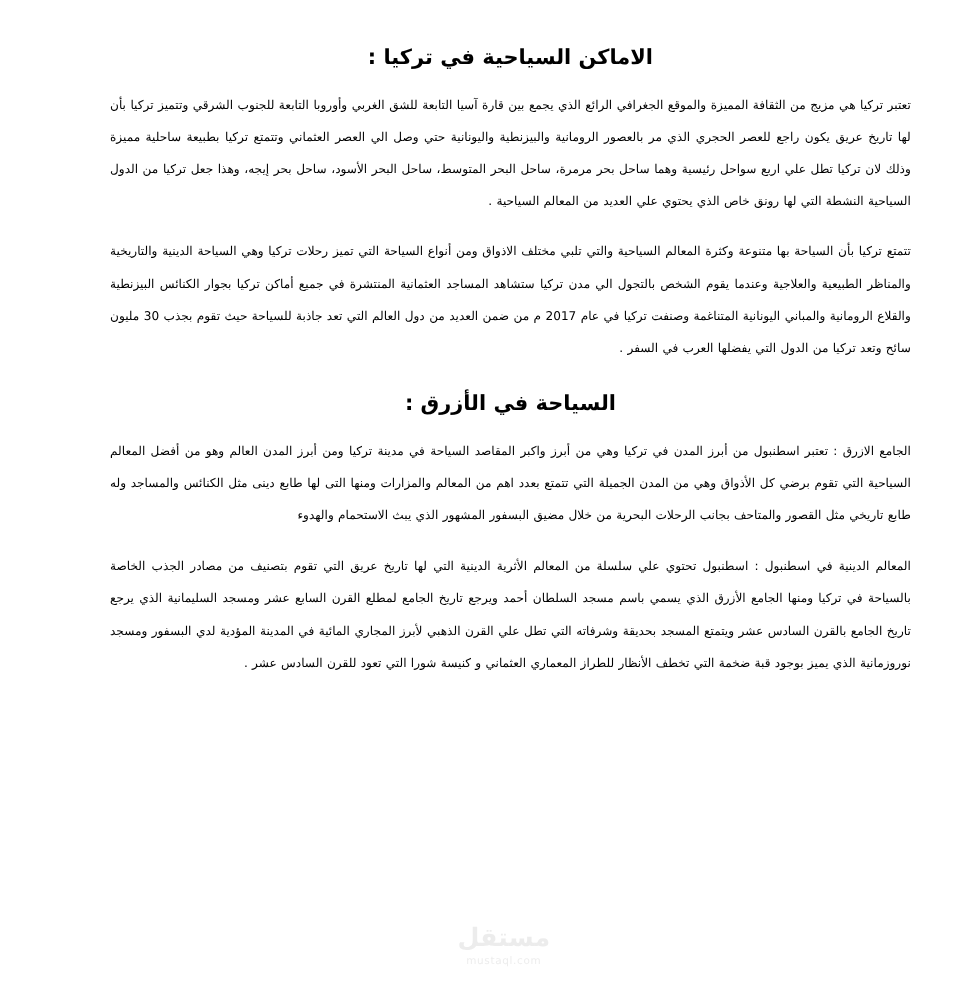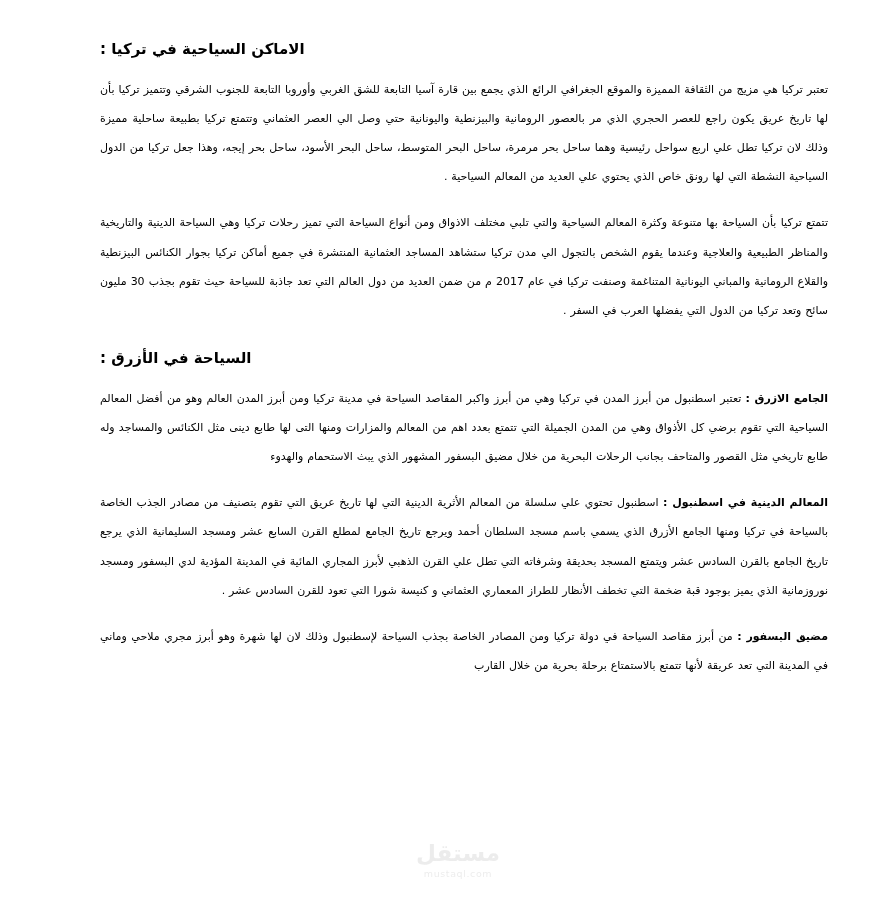--- a/index.html
+++ b/index.html
@@ -28,24 +28,24 @@
 
   .doc-body {
     direction: rtl;
     text-align: justify;
     text-justify: inter-word;
   }
 
   h2.section-heading {
     margin: 0 0 14px 0;
     padding: 0;
-    font-size: 15px;
+    font-size: 19px;
     font-weight: bold;
     line-height: 1.5;
-    text-align: left;
+    text-align: center;
     direction: rtl;
     letter-spacing: 0.2px;
   }
 
   h2.section-heading.subsequent {
     margin-top: 22px;
   }
 
   p.para {
     margin: 0 0 17px 0;
@@ -56,21 +56,21 @@
     text-align: justify;
     text-justify: inter-word;
     word-spacing: 0.4px;
   }
 
   p.para:last-child {
     margin-bottom: 0;
   }
 
   .lead-term {
-    font-weight: bold;
+    font-weight: normal;
   }
 
   .watermark {
     position: absolute;
     left: 392px;
     top: 836px;
     width: 132px;
     height: 48px;
     pointer-events: none;
     opacity: 0.16;
@@ -108,21 +108,20 @@
     <p class="para"><span>تعتبر تركيا هي مزيج من الثقافة المميزة والموقع الجغرافي الرائع الذي يجمع بين قارة آسيا التابعة للشق الغربي وأوروبا التابعة للجنوب الشرقي وتتميز تركيا بأن لها تاريخ عريق يكون راجع للعصر الحجري الذي مر بالعصور الرومانية والبيزنطية واليونانية حتي وصل الي العصر العثماني وتتمتع تركيا بطبيعة ساحلية مميزة وذلك لان تركيا تطل علي اربع سواحل رئيسية وهما ساحل بحر مرمرة، ساحل البحر المتوسط، ساحل البحر الأسود، ساحل بحر إيجه، وهذا جعل تركيا من الدول السياحية النشطة التي لها رونق خاص الذي يحتوي علي العديد من المعالم السياحية .</span></p>
 
     <p class="para"><span>تتمتع تركيا بأن السياحة بها متنوعة وكثرة المعالم السياحية والتي تلبي مختلف الاذواق ومن أنواع السياحة التي تميز رحلات تركيا وهي السياحة الدينية والتاريخية والمناظر الطبيعية والعلاجية وعندما يقوم الشخص بالتجول الي مدن تركيا ستشاهد المساجد العثمانية المنتشرة في جميع أماكن تركيا بجوار الكنائس البيزنطية والقلاع الرومانية والمباني اليونانية المتناغمة وصنفت تركيا في عام 2017 م من ضمن العديد من دول العالم التي تعد جاذبة للسياحة حيث تقوم بجذب 30 مليون سائح وتعد تركيا من الدول التي يفضلها العرب في السفر .</span></p>
 
     <h2 class="section-heading subsequent">السياحة في الأزرق :</h2>
 
     <p class="para"><span class="lead-term">الجامع الازرق :</span><span> تعتبر اسطنبول من أبرز المدن في تركيا وهي من أبرز واكبر المقاصد السياحة في مدينة تركيا ومن أبرز المدن العالم وهو من أفضل المعالم السياحية التي تقوم برضي كل الأذواق وهي من المدن الجميلة التي تتمتع بعدد اهم من المعالم والمزارات ومنها التى لها طابع دينى مثل الكنائس والمساجد وله طابع تاريخي مثل القصور والمتاحف بجانب الرحلات البحرية من خلال مضيق البسفور المشهور الذي يبث الاستحمام والهدوء</span></p>
 
     <p class="para"><span class="lead-term">المعالم الدينية في اسطنبول :</span><span> اسطنبول تحتوي علي سلسلة من المعالم الأثرية الدينية التي لها تاريخ عريق التي تقوم بتصنيف من مصادر الجذب الخاصة بالسياحة في تركيا ومنها الجامع الأزرق الذي يسمي باسم مسجد السلطان أحمد ويرجع تاريخ الجامع لمطلع القرن السابع عشر ومسجد السليمانية الذي يرجع تاريخ الجامع بالقرن السادس عشر ويتمتع المسجد بحديقة وشرفاته التي تطل علي القرن الذهبي لأبرز المجاري المائية في المدينة المؤدية لدي البسفور ومسجد نوروزمانية الذي يميز بوجود قبة ضخمة التي تخطف الأنظار للطراز المعماري العثماني و كنيسة شورا التي تعود للقرن السادس عشر .</span></p>
 
-    <p class="para"><span class="lead-term">مضيق البسفور :</span><span> من أبرز مقاصد السياحة في دولة تركيا ومن المصادر الخاصة بجذب السياحة لإسطنبول وذلك لان لها شهرة وهو أبرز مجري ملاحي وماني في المدينة التي تعد عريقة لأنها تتمتع بالاستمتاع برحلة بحرية من خلال القارب</span></p>
 
   </div>
 
   <div class="watermark">
     <span class="wm-word">مستقل</span>
     <span class="wm-url">mustaql.com</span>
   </div>
 
 </div>
 

